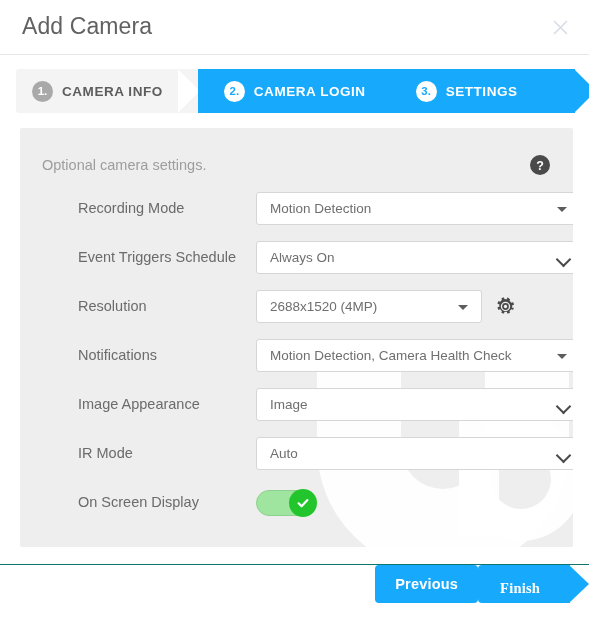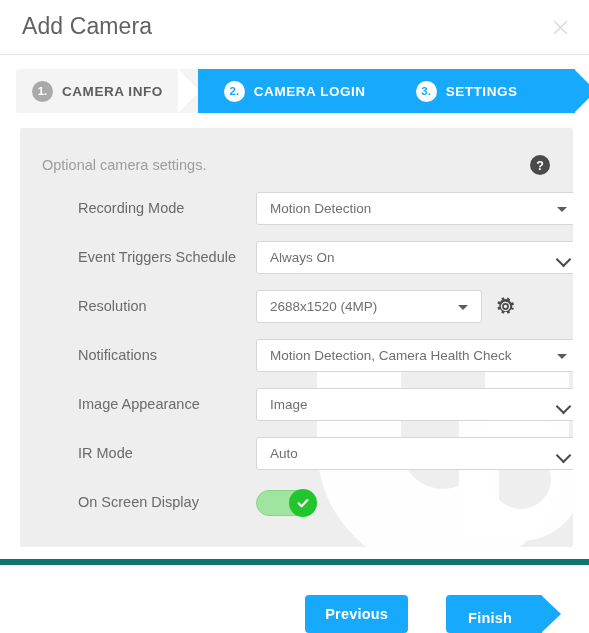--- a/index.html
+++ b/index.html
@@ -281,47 +281,46 @@
     display: flex;
     align-items: center;
     justify-content: center;
   }
   .toggle .knob svg { display: block; }
 
   
   .footer {
     flex: 0 0 68px;
     height: 68px;
-    border-top: 6px solid #0f766e;
-    display: flex;
-    align-items: flex-end;
+    border-top: 1px solid #0f766e;
+    display: flex;
+    align-items: flex-start;
     justify-content: flex-end;
     padding-right: 0;
     position: relative;
-    gap: 28px;
   }
   .btn {
     border: 0;
     background: #17a9fb;
     color: #ffffff;
     font-family: "Liberation Sans", sans-serif;
     font-size: 14.5px;
     font-weight: bold;
     letter-spacing: .2px;
     height: 38px;
     cursor: pointer;
     padding: 0 20px;
   }
   .btn-prev { border-radius: 4px; min-width: 82px; }
   .btn-finish {
-    margin-left: 10px;
     margin-right: 0;
     padding: 8px 30px 0 22px;
     border-radius: 4px 0 0 4px;
     position: relative;
+    font-family: Liberation Serif, serif;
   }
   .btn-finish::after {
     content: "";
     position: absolute;
     right: -19px;
     top: 0;
     width: 20px;
     height: 38px;
     background: #17a9fb;
     clip-path: polygon(0 0, 100% 50%, 0 100%);

